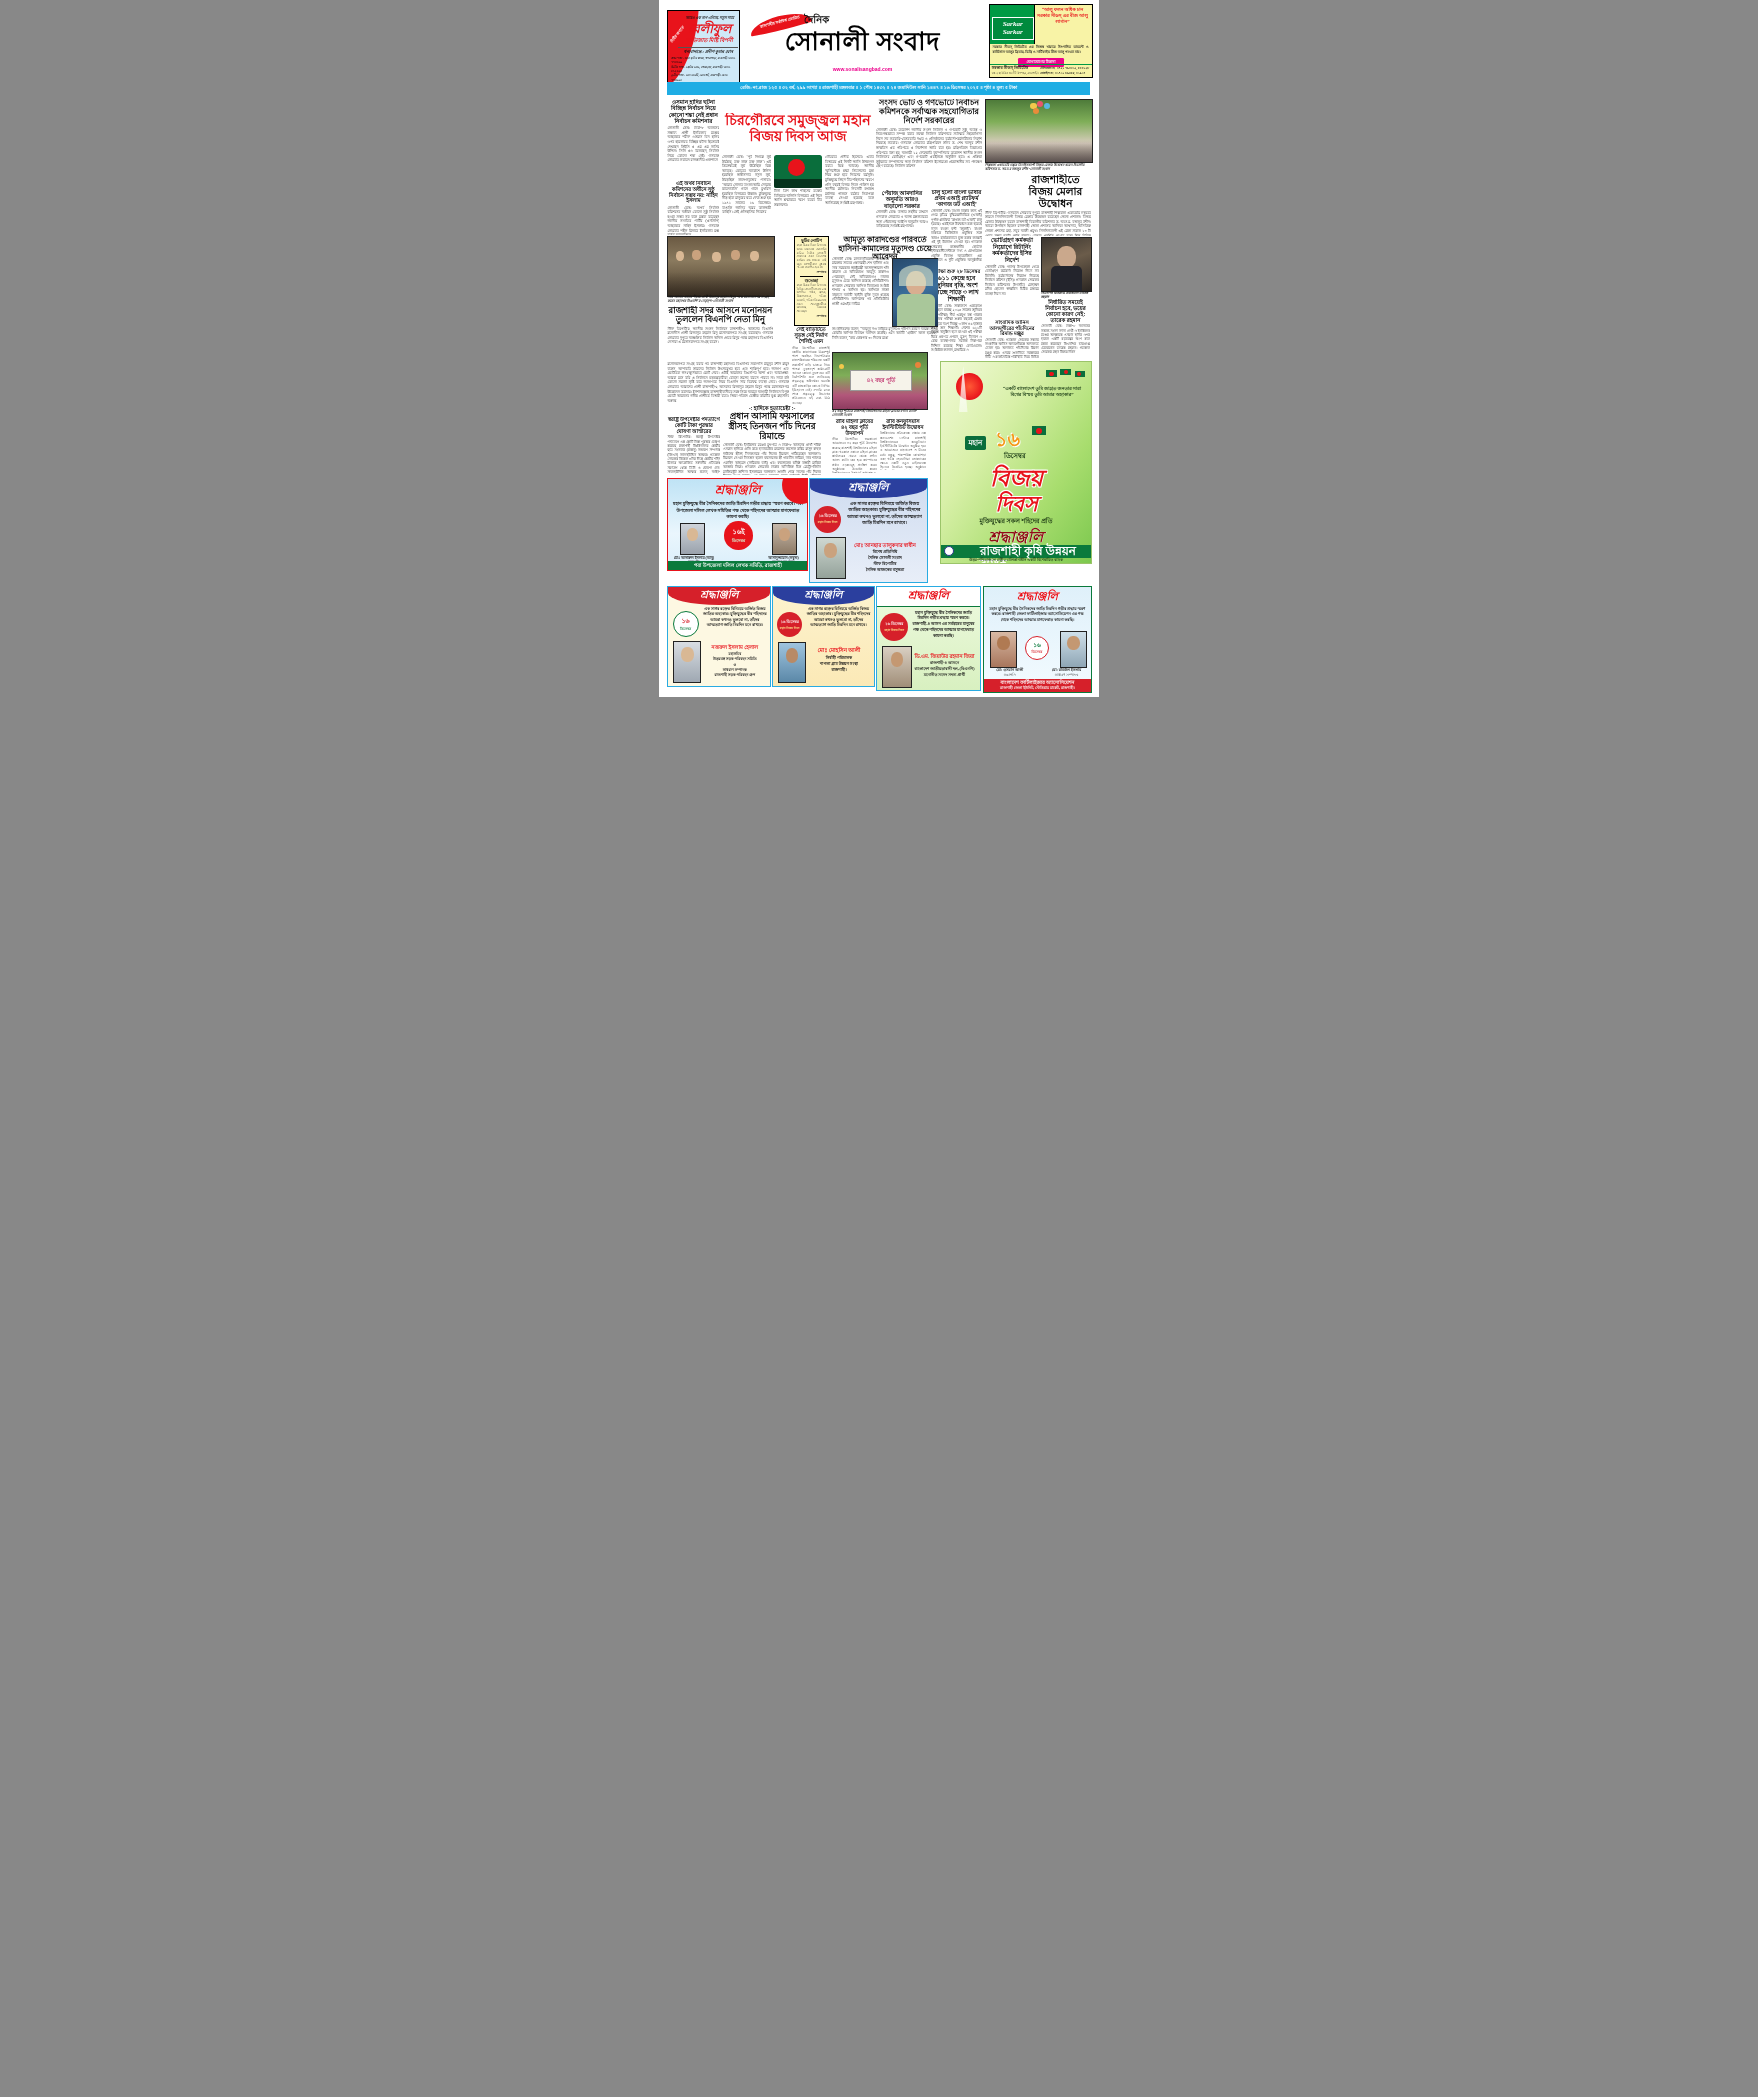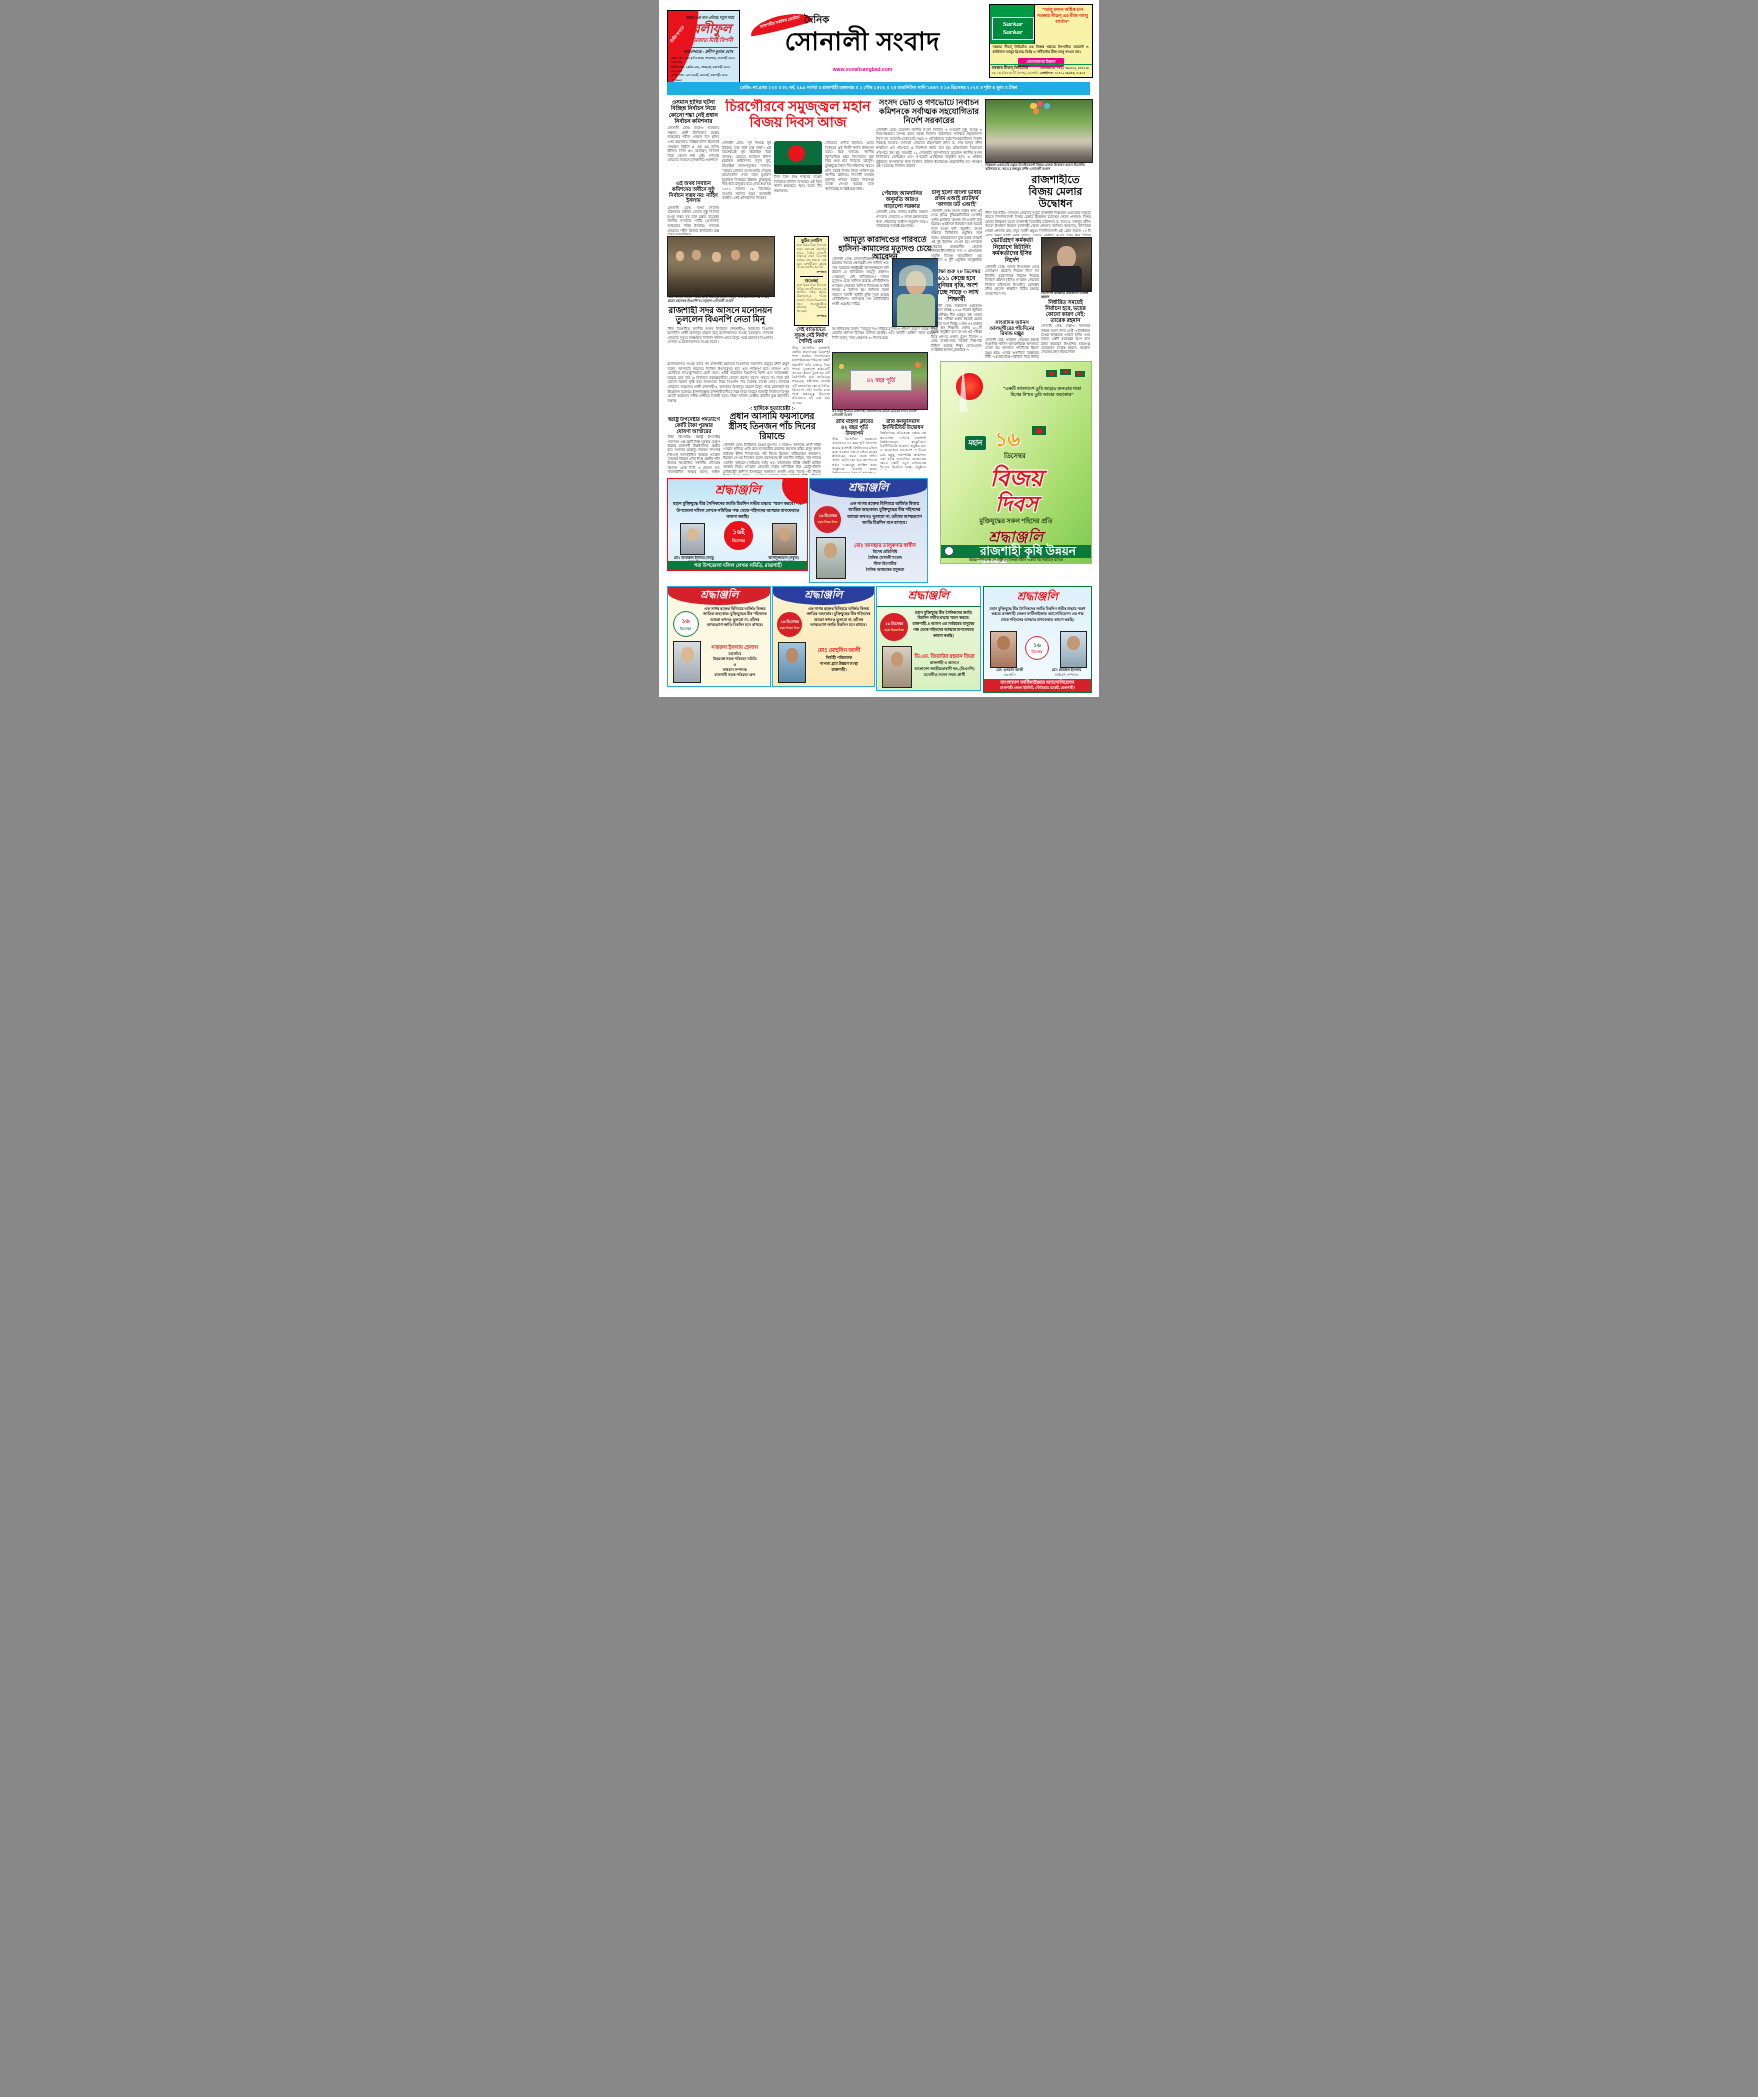--- a/index.html
+++ b/index.html
@@ -62,21 +62,21 @@
 
   <div class="art" style="left:8.4px;top:99px;width:52px;height:81px;">
     <div class="h1" style="font-size:5.7px;">ওসমান হাদির ঘটনা বিচ্ছিন্ন নির্বাচন নিয়ে কোনো শঙ্কা নেই প্রধান নির্বাচন কমিশনার</div>
     <div class="bd" style="font-size:3.5px;margin-top:1.7px;">সোনালী ডেস্ক: ঢাকা-৮ আসনের সম্ভাব্য প্রার্থী ইনকিলাব মঞ্চের আহ্বায়ক শরীফ ওসমান বিন হাদির ওপর হামলাকে বিচ্ছিন্ন ঘটনা হিসেবেই দেখছেন সিইসি এ এম এম নাসির উদ্দিন। তিনি এও বলেছেন, নির্বাচন নিয়ে কোনো শঙ্কা নেই। গতকাল সোমবার সকালে রাজধানীর গুলশানে</div>
   </div>
   <div class="art" style="left:8.4px;top:181px;width:52px;height:54px;">
     <div class="h1" style="font-size:5.2px;">এই অথর্ব নির্বাচন কমিশনের অধীনে সুষ্ঠু নির্বাচন সম্ভব নয়: নাহিদ ইসলাম</div>
     <div class="bd" style="font-size:3.5px;margin-top:1.3px;">সোনালী ডেস্ক: অথর্ব নির্বাচন কমিশনের অধীনে কোনো সুষ্ঠু নির্বাচন হওয়া সম্ভব নয় বলে মন্তব্য করেছেন জাতীয় নাগরিক পার্টির (এনসিপি) আহ্বায়ক নাহিদ ইসলাম। গতকাল সোমবার শহীদ মিনারে ইনকিলাব মঞ্চ কর্তৃক আয়োজিত</div>
   </div>
 
-  <div class="art" style="left:63px;top:99px;width:152px;height:136px;">
+  <div class="art" style="left:63px;top:113px;width:152px;height:136px;">
     <div class="h1 red" style="font-size:14px;line-height:1.15;">চিরগৌরবে সমুজ্জ্বল মহান বিজয় দিবস আজ</div>
     <div class="abs bd" style="left:0;top:42px;width:49px;height:93px;font-size:3.5px;overflow:hidden;">সোনালী ডেস্ক: ‘পূর্ব দিগন্তে সূর্য উঠেছে, রক্ত লাল রক্ত লাল’। এই ডিসেম্বরেই সূর্য উঠেছিল ভিন্ন আবহে। ভোরের আকাশে উদিত হয়েছিল স্বাধীনতার নতুন সূর্য, উড়েছিল লাল-সবুজের পতাকা। ‘আমার সোনার বাংলা/আমি তোমায় ভালোবাসি’ গানে গানে মুখরিত হয়েছিল বিজয়ের উল্লাস। মুক্তিযুদ্ধে নীড় হারা মানুষের ঘরে ফেরা শুরু হয় ১৯৭১ সালের ১৬ ডিসেম্বর। বাঙালি জাতির অমর কালজয়ী কাহিনি। সেই ঐতিহাসিক দিবসের</div>
     <div class="abs" style="left:52px;top:42px;width:48px;height:33px;background:#0a6e3c;border-radius:2.5px;overflow:hidden;">
       <div class="dot" style="left:14.3px;top:4.2px;width:17px;height:17px;background:#e8131b;"></div>
       <div class="abs" style="left:0;bottom:0;width:48px;height:9.2px;background:#06341d;"></div>
     </div>
     <div class="abs bd" style="left:52px;top:76px;width:48px;height:59px;font-size:3.5px;overflow:hidden;">টানা ত্রিশ লাখ শহিদের রক্তের বিনিময়ে অর্জিত বিজয়ের এই দিনে জাতি শ্রদ্ধাভরে স্মরণ করবে বীর সন্তানদের।</div>
     <div class="abs bd" style="left:103px;top:42px;width:49px;height:93px;font-size:3.5px;overflow:hidden;">গৌরবের প্রতীক হিসেবে। এবার বিজয়ের এই দিনটি জাতি উদযাপন করবে ভিন্ন আবহে। জাতীয় স্মৃতিসৌধে শ্রদ্ধা নিবেদনের মধ্য দিয়ে শুরু হবে দিবসের কর্মসূচি। মুক্তিযুদ্ধে নিহত বীর শহিদদের স্মরণে প্রতি বছরই বিজয় দিবস পালিত হয় জাতীয় মর্যাদায়। দিবসটি যথাযথ মর্যাদায় পালনে কঠোর নিরাপত্তা ব্যবস্থা নেওয়া হয়েছে বলে জানিয়েছে সংশ্লিষ্ট মন্ত্রণালয়।</div>
   </div>
 

